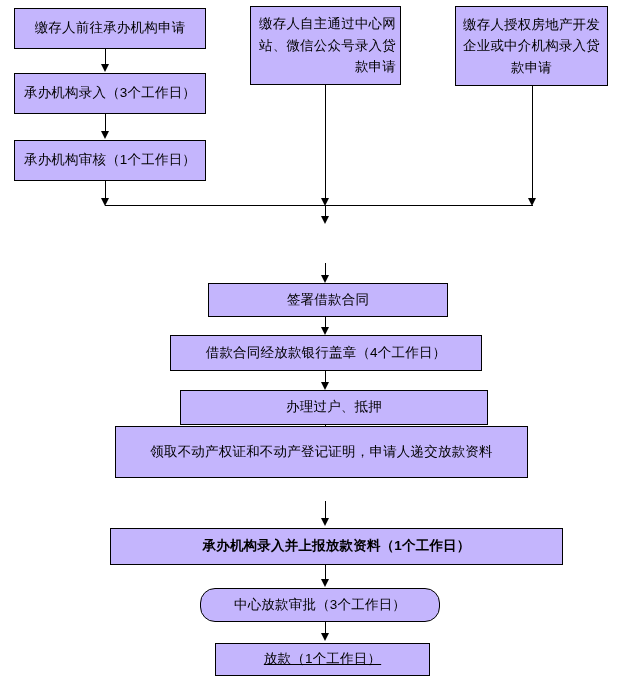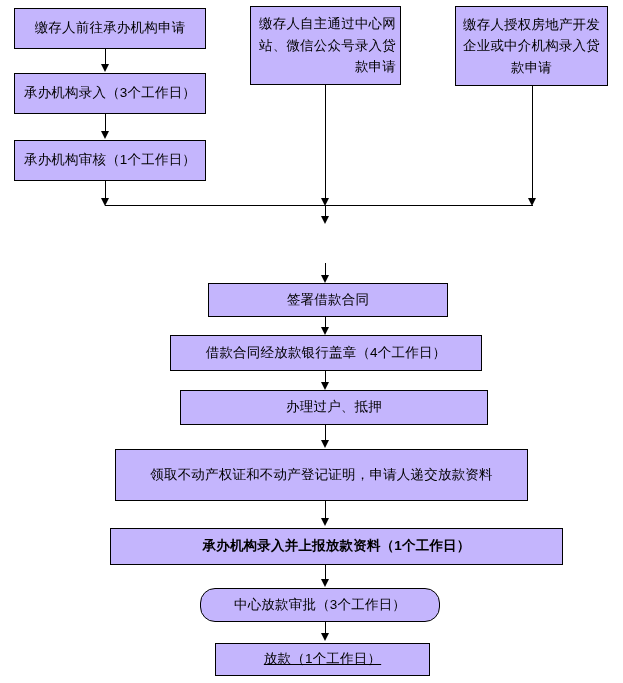--- a/index.html
+++ b/index.html
@@ -104,21 +104,21 @@
   <div class="node" style="left:170px; top:335px; width:312px; height:36px;">借款合同经放款银行盖章（4个工作日）</div>
 
   <div class="vline" style="left:325px; top:371px; height:12px;"></div>
   <div class="arrowhead" style="left:320.5px; top:382px;"></div>
 
   <div class="node" style="left:172px; top:390px; width:308px; height:35px;margin-left:8px;">办理过户、抵押</div>
 
   <div class="vline" style="left:325px; top:425px; height:15px;"></div>
   <div class="arrowhead" style="left:320.5px; top:440px;"></div>
 
-  <div class="node" style="left:115px; top:449px; width:413px; height:52px;">领取不动产权证和不动产登记证明，申请人递交放款资料</div>
+  <div class="node" style="left:115px; top:426px; width:413px; height:52px;">领取不动产权证和不动产登记证明，申请人递交放款资料</div>
 
   <div class="vline" style="left:325px; top:501px; height:18px;"></div>
   <div class="arrowhead" style="left:320.5px; top:518px;"></div>
 
   <div class="node" style="left:110px; top:528px; width:453px; height:37px;font-weight:bold;">承办机构录入并上报放款资料（1个工作日）</div>
 
   <div class="vline" style="left:325px; top:565px; height:14px;"></div>
   <div class="arrowhead" style="left:320.5px; top:578.5px;"></div>
 
   <div class="node" style="left:200px; top:588px; width:240px; height:34px;border-radius:15px;">中心放款审批（3个工作日）</div>

